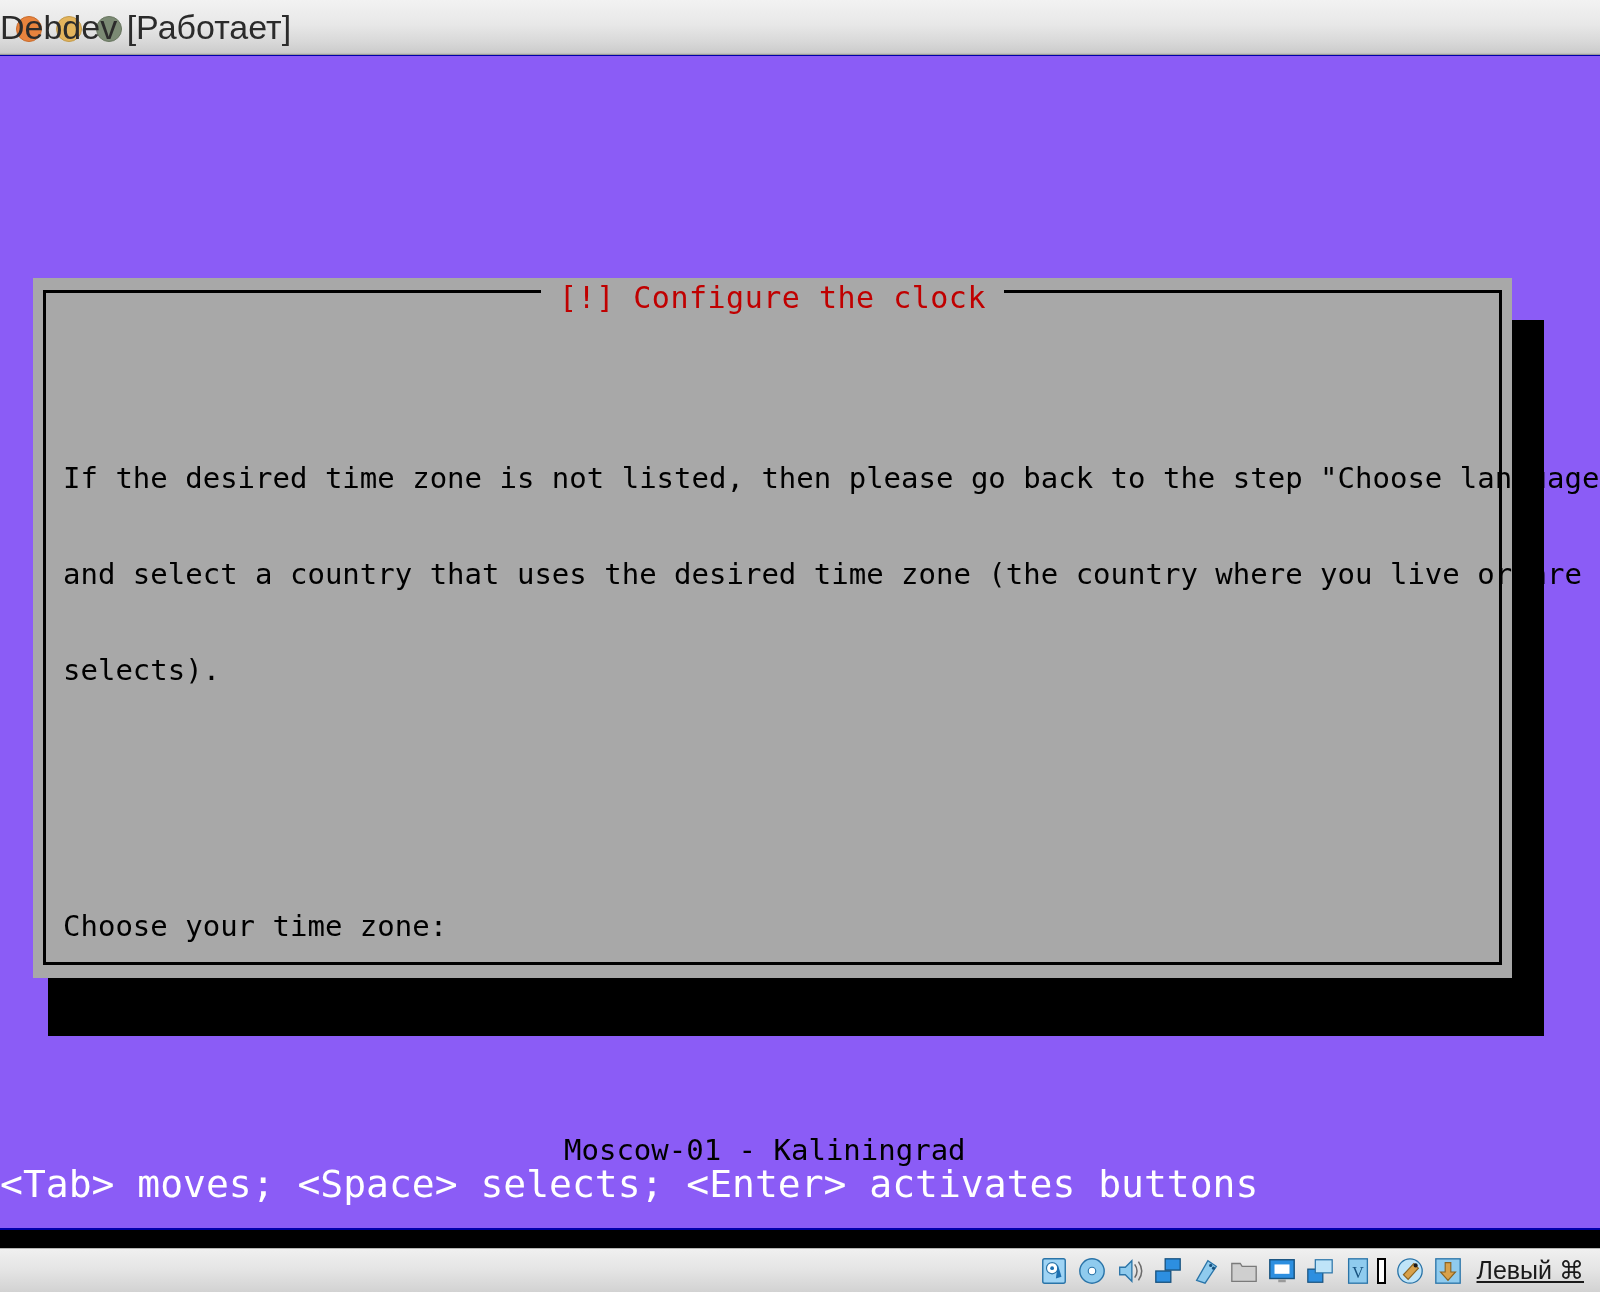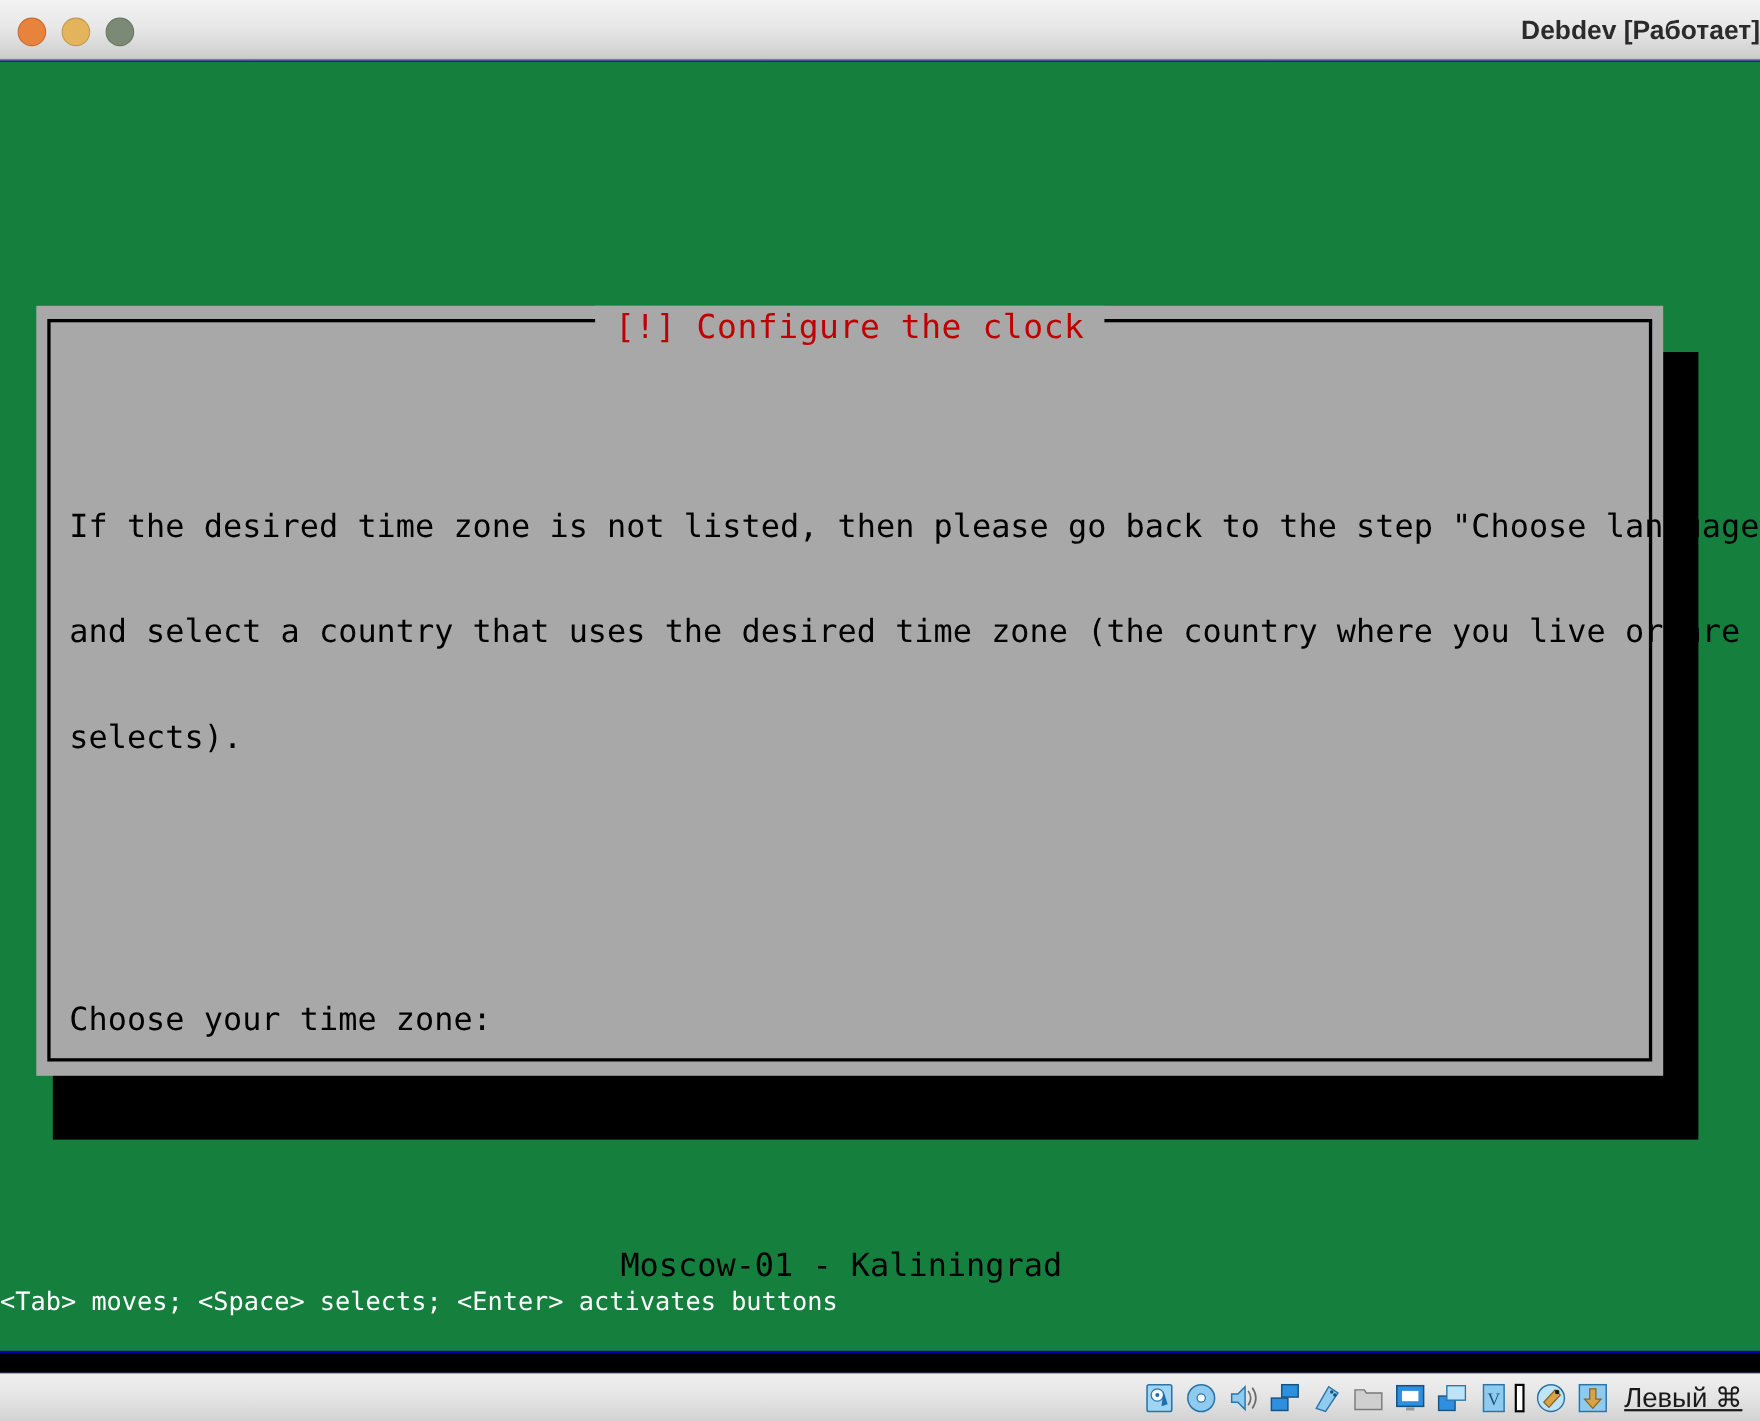--- a/index.html
+++ b/index.html
@@ -32,24 +32,24 @@
     background: linear-gradient(to bottom, #f2f2f2 0%, #e8e8e8 45%, #d8d8d8 78%, #cccccc 97%, #b9b9b9 100%);
     border-bottom: 1px solid #9a9a9a;
     box-sizing: border-box;
   }
   .titlebar-text {
     position: absolute;
     left: 0; top: 0;
     width: 1600px;
     height: 55px;
     line-height: 55px;
-    text-align: right;
+    text-align: left;
     font-family: "Liberation Sans", sans-serif;
-    font-weight: bold;
-    font-size: 24px;
+    font-weight: normal;
+    font-size: 34px;
     color: #2b2b2b;
     letter-spacing: 0px;
   }
   .traffic {
     position: absolute;
     top: 16px;
     width: 24px;
     height: 24px;
     border-radius: 50%;
   }
@@ -57,21 +57,21 @@
   .traffic.min    { left: 56px;  background: #e3b45c; border: 1px solid #c39a48; }
   .traffic.zoom   { left: 96px;  background: #7b8a74; border: 1px solid #68755f; }
 
   
   .vm-screen {
     position: absolute;
     left: 0;
     top: 56px;
     width: 1600px;
     height: 1172px;
-    background: #15803d;
+    background: #8b5cf6;
     overflow: hidden;
   }
 
   
   .dialog {
     position: absolute;
     left: 33px;
     top: 222px;          
     width: 1479px;
     height: 700px;
@@ -148,21 +148,21 @@
   }
 
   
   .vm-status {
     position: absolute;
     left: 0;
     bottom: 28px;
     width: 1600px;
     color: #ffffff;
     font-family: "DejaVu Sans Mono", monospace;
-    font-size: 23px;
+    font-size: 38px;
     line-height: 32px;
     white-space: pre;
     letter-spacing: 0px;
   }
 
   
   .vbox-statusbar {
     position: absolute;
     left: 0;
     bottom: 0;

